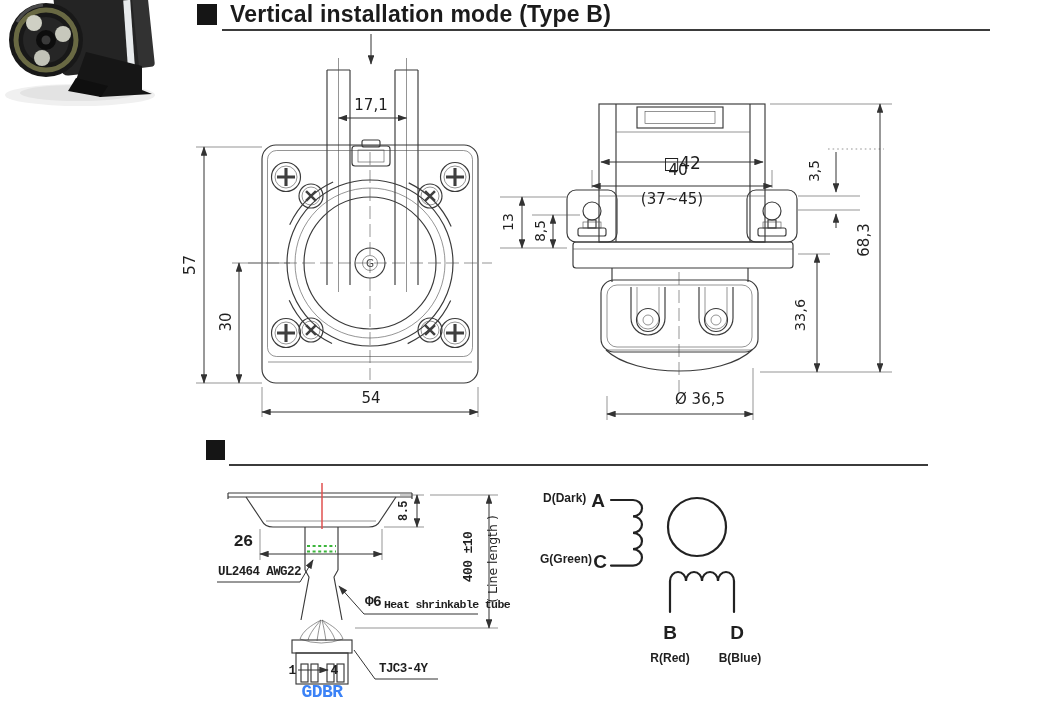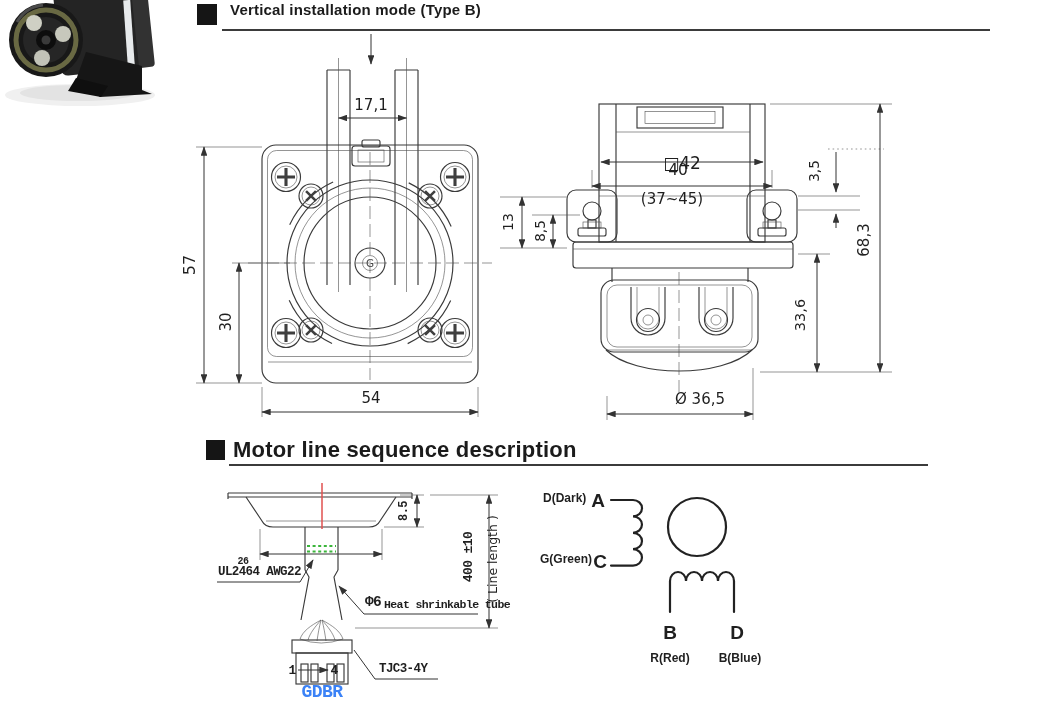--- a/index.html
+++ b/index.html
@@ -224,45 +224,44 @@
     </g>
 
     <g>
       <path class="thk" d="M611,500 H633 A9,8.2 0 0 1 633,516.4 A9,8.2 0 0 1 633,532.8 A9,8.2 0 0 1 633,549.2 A9,8.2 0 0 1 633,565.6 H611"></path>
       <circle class="thk" cx="697" cy="527" r="29"></circle>
       <path class="thk" d="M670,612 V581 A8,9 0 0 1 686,581 A8,9 0 0 1 702,581 A8,9 0 0 1 718,581 A8,9 0 0 1 734,581 V612"></path>
     </g>
   </svg>
 
   <div class="bullet" style="left:197px;top:4px;width:20px;height:21px;"></div>
-  <div class="heading" style="left:230px;top:1px;font-size:15px;">Vertical installation mode (Type B)</div>
+  <div class="heading" style="left:230px;top:1px;font-size:23px;">Vertical installation mode (Type B)</div>
   <div class="rule" style="left:222px;top:28.5px;width:768px;"></div>
 
   <div class="bullet" style="left:206px;top:440px;width:19px;height:20px;"></div>
-  <div class="heading" style="left:233px;top:437px;font-size:22px;">Motor line sequence description</div>
   <div class="rule" style="left:229px;top:463.5px;width:699px;"></div>
 
   <div class="lbl dim ctr" style="left:371px;top:105px;font-size:15px;">17,1</div>
   <div class="lbl dim rotc" style="left:190px;top:265px;font-size:16px;">57</div>
   <div class="lbl dim rotc" style="left:226px;top:322px;font-size:15px;">30</div>
   <div class="lbl dim ctr" style="left:371px;top:398px;font-size:15px;">54</div>
   <div class="lbl dim ctr" style="left:370px;top:263px;font-size:10.5px;color:#454545;">G</div>
 
   <div class="lbl dim ctr" style="left:682px;top:146px;font-size:17px;margin-top:17px;">□42</div>
   <div class="lbl dim ctr" style="left:678px;top:171px;font-size:15.5px;">40</div>
   <div class="lbl dim ctr" style="left:672px;top:199px;font-size:15px;">(37~45)</div>
   <div class="lbl dim rotc" style="left:815px;top:171px;font-size:13.5px;">3,5</div>
   <div class="lbl dim rotc" style="left:508px;top:222px;font-size:14px;">13</div>
   <div class="lbl dim rotc" style="left:541px;top:231px;font-size:13.5px;">8,5</div>
   <div class="lbl dim rotc" style="left:864px;top:240px;font-size:15px;">68,3</div>
   <div class="lbl dim rotc" style="left:800px;top:315px;font-size:14.5px;">33,6</div>
   <div class="lbl dim ctr" style="left:684px;top:399px;font-size:15px;margin-left:16px;">Ø 36,5</div>
 
   <div class="lbl cad rotc" style="left:404px;top:511px;font-size:12px;">8.5</div>
-  <div class="lbl cad ctr" style="left:243px;top:541px;font-size:10px;margin-top:21px;">26</div>
+  <div class="lbl cad ctr" style="left:243px;top:541px;font-size:17px;">26</div>
   <div class="lbl cad" style="left:218px;top:566px;font-size:12.5px;">UL2464 AWG22</div>
   <div class="lbl cad" style="left:365px;top:595px;font-size:14.5px;">Φ6</div>
   <div class="lbl cad" style="left:384px;top:599px;font-size:11.5px;">Heat shrinkable tube</div>
   <div class="lbl cad rotc" style="left:468px;top:557px;font-size:13px;">400 ±10</div>
   <div class="lbl dim rotc" style="left:493px;top:559px;font-size:12.5px;">( Line length )</div>
   <div class="lbl cad ctr" style="left:292px;top:670px;font-size:13px;">1</div>
   <div class="lbl cad ctr" style="left:334px;top:670px;font-size:13px;">4</div>
   <div class="lbl cad" style="left:379px;top:663px;font-size:12.5px;">TJC3-4Y</div>
   <div class="lbl cad ctr" style="left:322px;top:692px;font-size:18px;color:#3b82f6;">GDBR</div>
 

